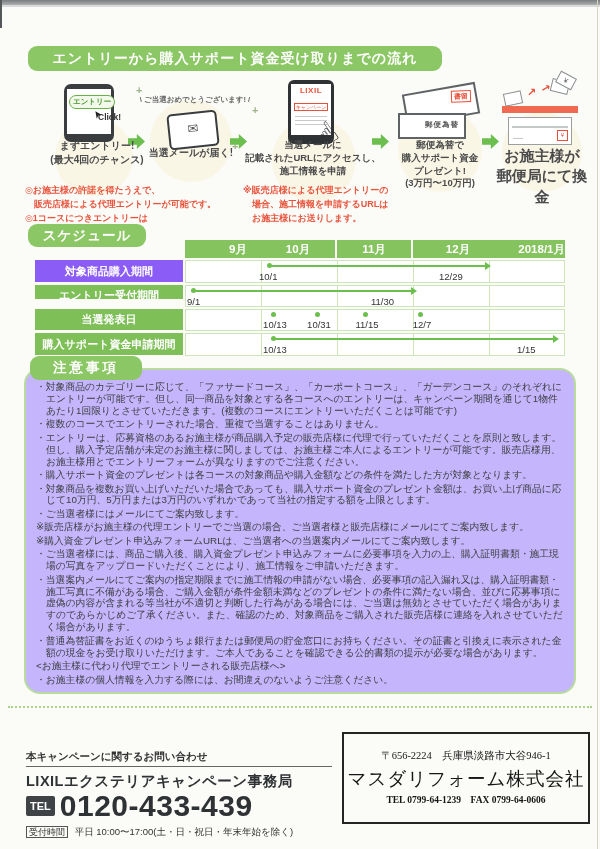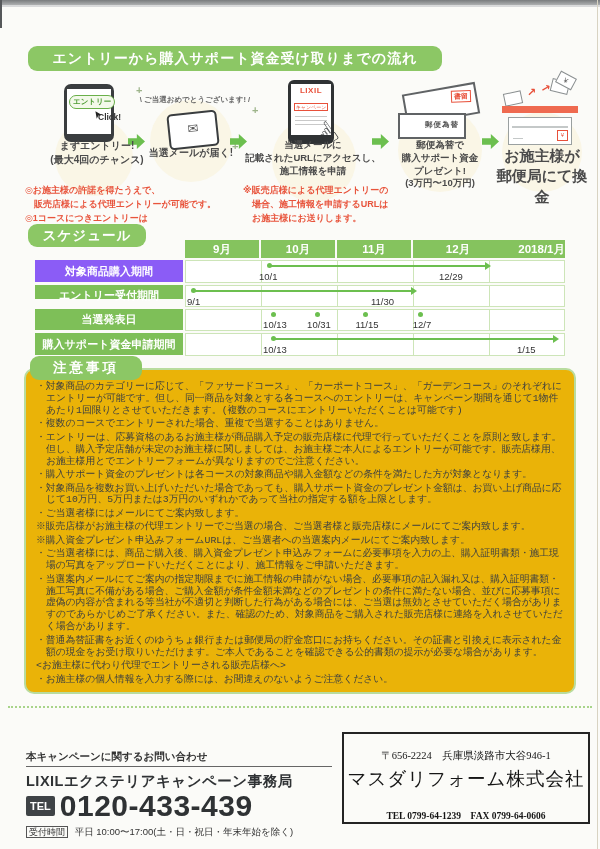--- a/index.html
+++ b/index.html
@@ -75,39 +75,39 @@
   .r-label.green{background:#7ebf58;}
   .r-bg{position:absolute;left:150px;width:380px;background:#fff;border:1px solid #cde5b8;box-sizing:border-box;
     background-image:repeating-linear-gradient(to right,transparent 0 75px,#cde5b8 75px 76px);}
   .mark-dot{position:absolute;width:5px;height:5px;border-radius:50%;background:#6cbf4f;}
   .mark-line{position:absolute;height:2px;background:#6cbf4f;}
   .mark-head{position:absolute;width:0;height:0;border-top:4px solid transparent;border-bottom:4px solid transparent;border-left:6px solid #6cbf4f;}
   .mark-date{position:absolute;font-size:9.5px;color:#333;white-space:nowrap;}
   .centered{transform:translateX(-50%);}
 
   
-  #notices-box{position:absolute;left:24px;top:368px;width:552px;height:326px;border:2px solid #b9dc9e;border-radius:10px;background:#eab308;box-sizing:border-box;font-family:Liberation Mono, monospace;}
+  #notices-box{position:absolute;left:24px;top:368px;width:552px;height:326px;border:2px solid #b9dc9e;border-radius:16px;background:#c4b5fd;box-sizing:border-box;}
   #notices-list{position:absolute;left:10px;right:8px;top:11px;margin:0;padding:0;list-style:none;}
   #notices-list li{font-size:9.8px;line-height:1.22;color:#3e4040;padding-left:10px;text-indent:-10px;margin-bottom:1.5px;}
 
   
   .dotted-sep{position:absolute;left:8px;right:8px;top:706px;border-top:2px dotted #a8d48a;}
   .inq-title{position:absolute;left:26px;top:750px;font-size:10.5px;font-weight:bold;color:#333;}
   .inq-line{position:absolute;left:26px;top:766px;width:306px;height:1px;background:#666;}
   .office{position:absolute;left:26px;top:772px;font-size:14.5px;font-weight:bold;color:#2f3234;letter-spacing:.5px;}
   .tel-row{position:absolute;left:26px;top:791px;display:flex;align-items:center;}
   .tel-chip{background:#3f4346;color:#fff;font-size:11px;font-weight:bold;padding:4px 4px;border-radius:2px;margin-right:5px;}
   .tel-number{font-size:30px;font-weight:bold;color:#2f3234;letter-spacing:0.5px;line-height:1;}
   .hours-row{position:absolute;left:26px;top:826px;font-size:9.5px;color:#333;text-align:center;}
   .hours-chip{border:1px solid #555;font-size:9px;padding:0 2px;margin-right:4px;}
 
   .stamp-box{position:absolute;left:342px;top:732px;width:248px;height:92px;border:2px solid #242424;box-sizing:border-box;text-align:center;font-family:"Liberation Serif","DejaVu Serif",serif;color:#151515;}
   .stamp-postal{font-size:10.5px;margin-top:15px;}
   .stamp-company{font-size:18.5px;letter-spacing:1px;margin-top:3px;}
-  .stamp-telfax{font-size:9.5px;font-weight:bold;margin-top:19px;}
+  .stamp-telfax{font-size:9.5px;font-weight:bold;margin-top:3px;}
 </style>
 </head>
 <body>
 
 <div class="scan-top"></div>
 <div class="scan-top-shadow"></div>
 <div class="scan-left"></div>
 <div class="scan-right"></div>
 
 <div class="tab" id="flow-title">エントリーから購入サポート資金受け取りまでの流れ</div>
@@ -188,21 +188,21 @@
 ◎1コースにつきエントリーは
 　1回とさせていただきます。</div>
 <div class="rednote" style="left:243px;top:184px;">※販売店様による代理エントリーの
 　場合、施工情報を申請するURLは
 　お施主様にお送りします。</div>
 
 <div class="tab" id="schedule-title">スケジュール</div>
 
 <div id="schedule-grid">
 
-  <div class="m-head" style="left:150px;width:74px;">9月</div>
+  <div class="m-head" style="left:150px;width:74px;padding-left:16px;">9月</div>
   <div class="m-head" style="left:226px;width:74px;">10月</div>
   <div class="m-head" style="left:302px;width:74px;">11月</div>
   <div class="m-head" style="left:378px;width:74px;padding-left:8px;">12月</div>
   <div class="m-head" style="left:454px;width:76px;text-align:right;">2018/1月</div>
 
   <div class="r-label gray" style="top:20px;height:22px;line-height:22px;">対象商品購入期間</div>
   <div class="r-label green" style="top:45px;height:14px;line-height:21px;">エントリー受付期間</div>
   <div class="r-label green" style="top:69px;height:21px;line-height:21px;">当選発表日</div>
   <div class="r-label green" style="top:93px;height:22px;line-height:22px;">購入サポート資金申請期間</div>
 

